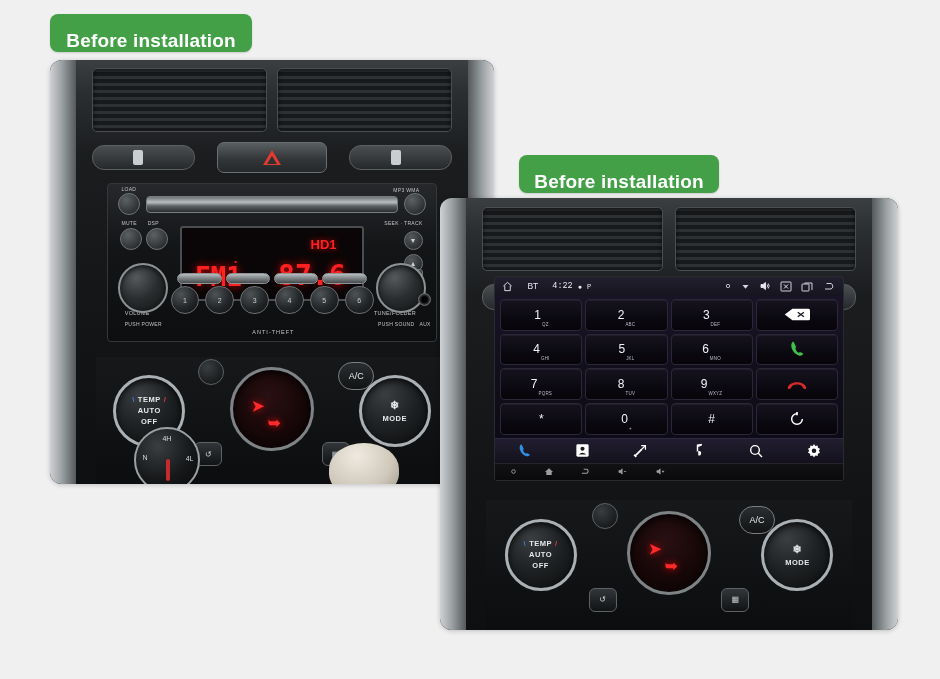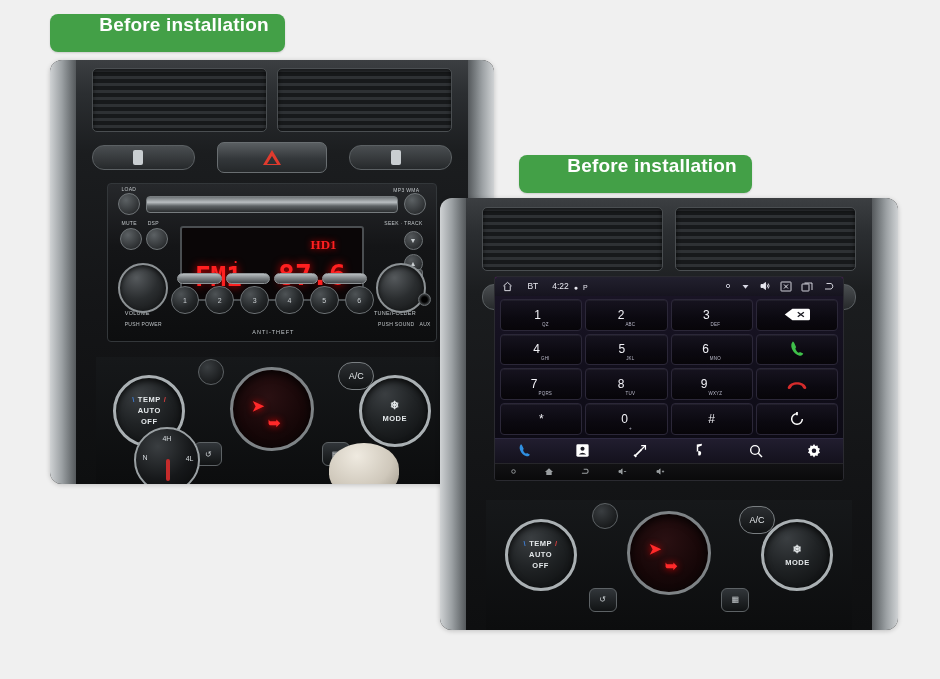--- a/index.html
+++ b/index.html
@@ -10,25 +10,24 @@
     overflow:hidden;
     position:relative;
   }
   
   .badge{
     position:absolute;
     background:#43a047;
     color:#ffffff;
     font-weight:bold;
     border-radius:8px;
-    display:flex;align-items:flex-start;justify-content:center;
+    display:flex;align-items:flex-end;justify-content:center;
     letter-spacing:.2px;
     box-shadow:0 1px 2px rgba(0,0,0,.15);
     z-index:40;
-    padding-left:33px;
   }
   #badge-before{left:50px;top:14px;width:202px;height:38px;font-size:19px;}
   #badge-after {left:519px;top:155px;width:200px;height:38px;font-size:19px;}
 
   
   .photo{
     position:absolute;
     border-radius:12px;
     overflow:hidden;
     box-shadow:0 1px 5px rgba(0,0,0,.20);
@@ -120,21 +119,21 @@
   .radio-display{
     position:absolute;left:22%;right:22%;top:27%;height:45%;
     background:#0a0607;border:2px solid #4a4e51;border-radius:3px;
     overflow:hidden;
   }
   .disp-band{position:absolute;left:7%;bottom:10%;color:#ff2020;font-size:26px;font-weight:bold;
     text-shadow:0 0 8px rgba(255,0,0,.85);font-family:"DejaVu Sans Mono", monospace;}
   .disp-freq{position:absolute;right:9%;bottom:10%;color:#ff2020;font-size:28px;font-weight:bold;
     text-shadow:0 0 8px rgba(255,0,0,.85);font-family:"DejaVu Sans Mono", monospace;}
   .disp-hd{position:absolute;right:14%;top:12%;color:#ff2020;font-size:13px;font-weight:bold;
-    text-shadow:0 0 6px rgba(255,0,0,.8);font-family:Liberation Serif, serif;}
+    text-shadow:0 0 6px rgba(255,0,0,.8);font-family:Liberation Sans, sans-serif;}
   .disp-dot{position:absolute;left:29%;top:40%;color:#ff2020;font-size:8px;}
 
   .knob-big{
     position:absolute;width:46px;height:46px;border-radius:50%;
     background:radial-gradient(circle at 36% 28%,#55595c 0%,#2a2d2f 48%,#101112 100%);
     border:2px solid #8c9194;
     box-shadow:inset 0 2px 5px rgba(0,0,0,.7);
   }
   .knob-vol{left:3%;bottom:18%;}
   .knob-tune{right:3%;bottom:18%;}
@@ -444,21 +443,21 @@
 
         <div class="statusbar">
           <div class="sb-left">
             <span class="sb-icon">
               <svg width="11" height="11" viewBox="0 0 24 24" fill="none" stroke="#e8e8f0" stroke-width="2">
                 <path d="M3 11 L12 3 L21 11"></path>
                   <path d="M6 10 V21 H18 V10"></path>
               </svg>
             </span>
             <span>BT</span>
-            <span style="display:inline-flex;align-items:flex-end;gap:5px;">
+            <span style="display:inline-flex;align-items:flex-end;gap:5px;font-family:Liberation Mono, monospace;">
               <span>4:22</span>
               <span style="font-size:7px;">●</span>
               <span style="font-size:7px;">P</span>
             </span>
           </div>
           <div class="sb-right">
             <span class="sb-icon">
               <svg width="8" height="8" viewBox="0 0 24 24" fill="none" stroke="#d8d8e4" stroke-width="2.5">
                 <circle cx="12" cy="12" r="5"></circle>
               </svg>

